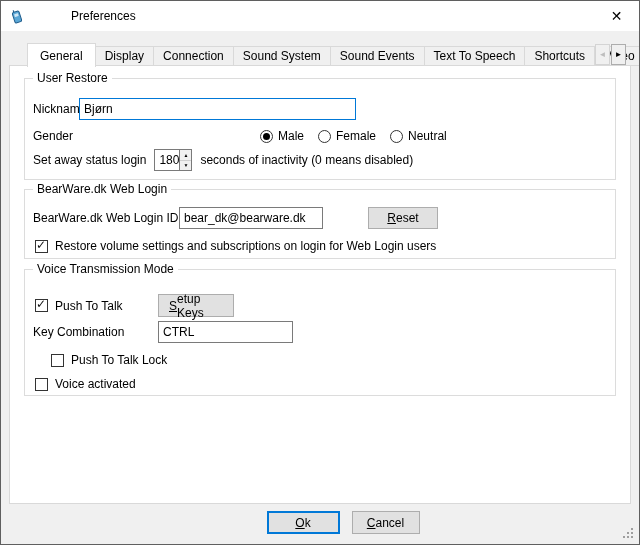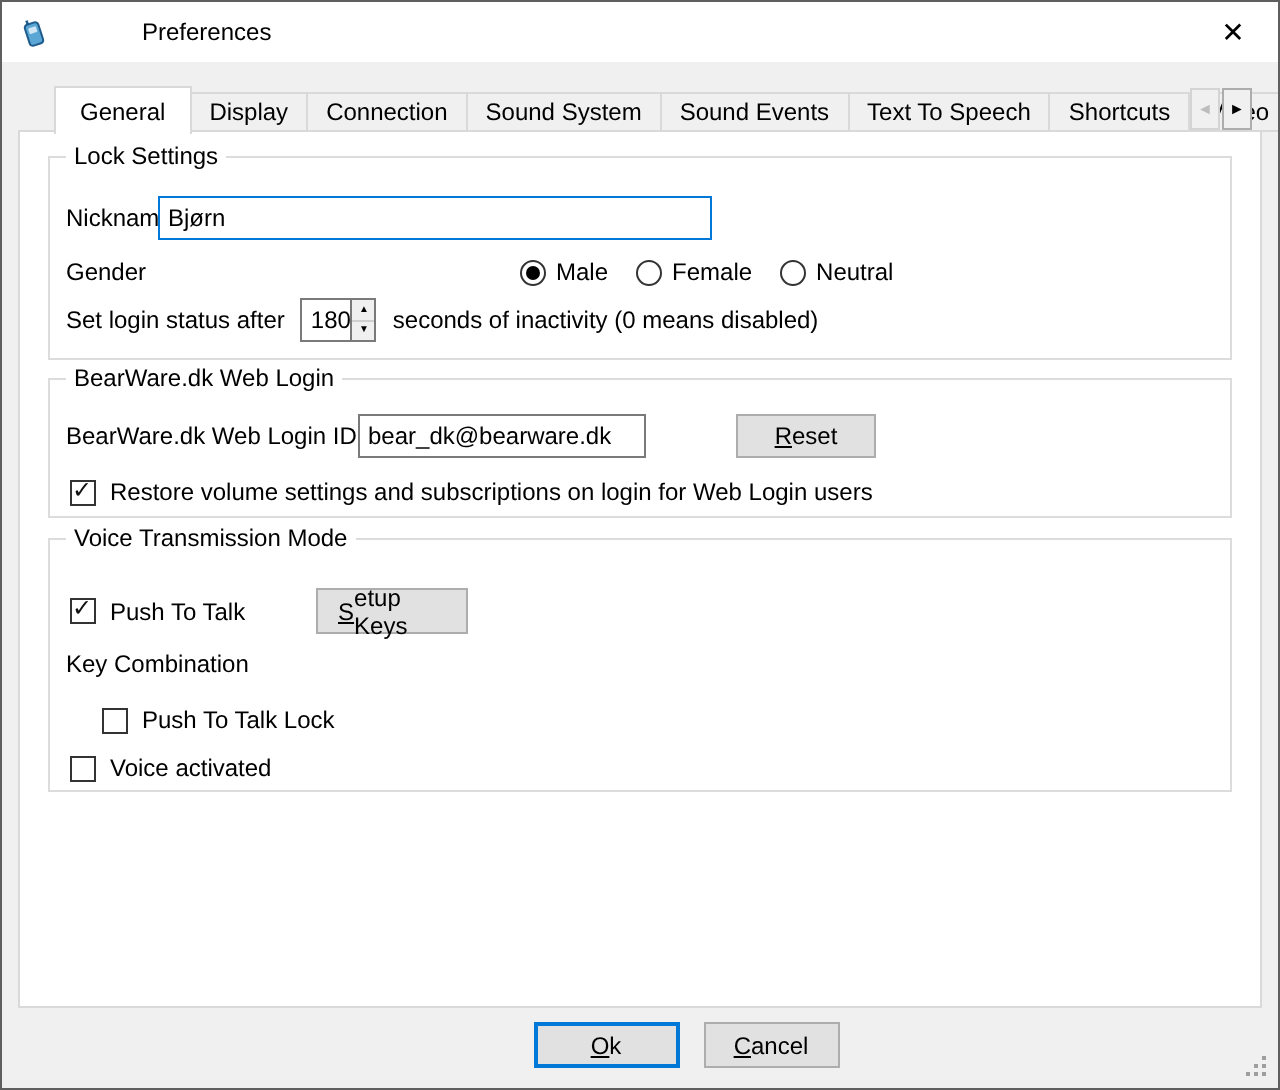--- a/index.html
+++ b/index.html
@@ -85,21 +85,21 @@
     <div class="tab">Video</div>
   </div>
   <div class="tab-scroll">
     <div class="scroll-btn disabled">◄</div>
     <div class="scroll-btn">►</div>
   </div>
 
   <div class="pane">
 
     <div class="group" style="top:12px;height:100px;">
-      <div class="group-title">Lock Settings</div>
+      <div class="group-title">User Restore</div>
 
       <div class="row" style="left:8px;top:19px;right:10px;">
         <span class="lbl" style="width:38px;">Nickname</span>
         <input class="edit focused" style="width: 277px; margin-left: 8px;" value="Bjørn">
       </div>
 
       <div class="row" style="left:8px;top:50px;right:10px;height:14px;">
         <span class="lbl">Gender</span>
         <span style="position:absolute;left:227px;display:flex;align-items:center;gap:14px;">
           <span style="display:flex;align-items:center;">
@@ -111,21 +111,21 @@
             <span class="lbl">Female</span>
           </span>
           <span style="display:flex;align-items:center;">
             <span class="radio"></span>
             <span class="lbl">Neutral</span>
           </span>
         </span>
       </div>
 
       <div class="row" style="left:8px;top:70px;right:10px;">
-        <span class="lbl">Set login status after</span>
+        <span class="lbl">Set away status login</span>
         <span class="spinner" style="margin-left:8px;">
           <span class="val">180</span>
           <span class="spin-btns">
             <span>▲</span>
             <span>▼</span>
           </span>
         </span>
         <span class="lbl" style="margin-left:8px;">seconds of inactivity (0 means disabled)</span>
       </div>
     </div>
@@ -155,20 +155,21 @@
           <span class="checkbox on">
             <span class="check">✓</span>
           </span>
           <span class="lbl">Push To Talk</span>
         </span>
         <span class="btn" style="position:absolute;left:123px;width:76px;"><u>S</u>etup Keys</span>
       </div>
 
       <div class="row" style="left:8px;top:55px;right:10px;">
         <span class="lbl">Key Combination</span>
+        <input class="edit" style="position: absolute; left: 125px; width: 135px;" value="CTRL">
       </div>
 
       <div class="row" style="left:26px;top:83px;right:10px;">
         <span class="checkbox">
           
         </span>
         <span class="lbl">Push To Talk Lock</span>
       </div>
 
       <div class="row" style="left:10px;top:107px;right:10px;">

